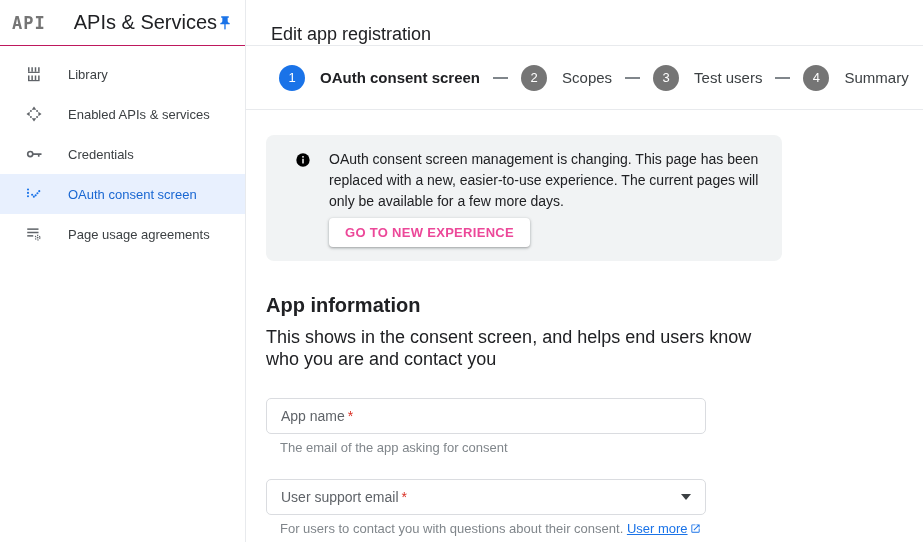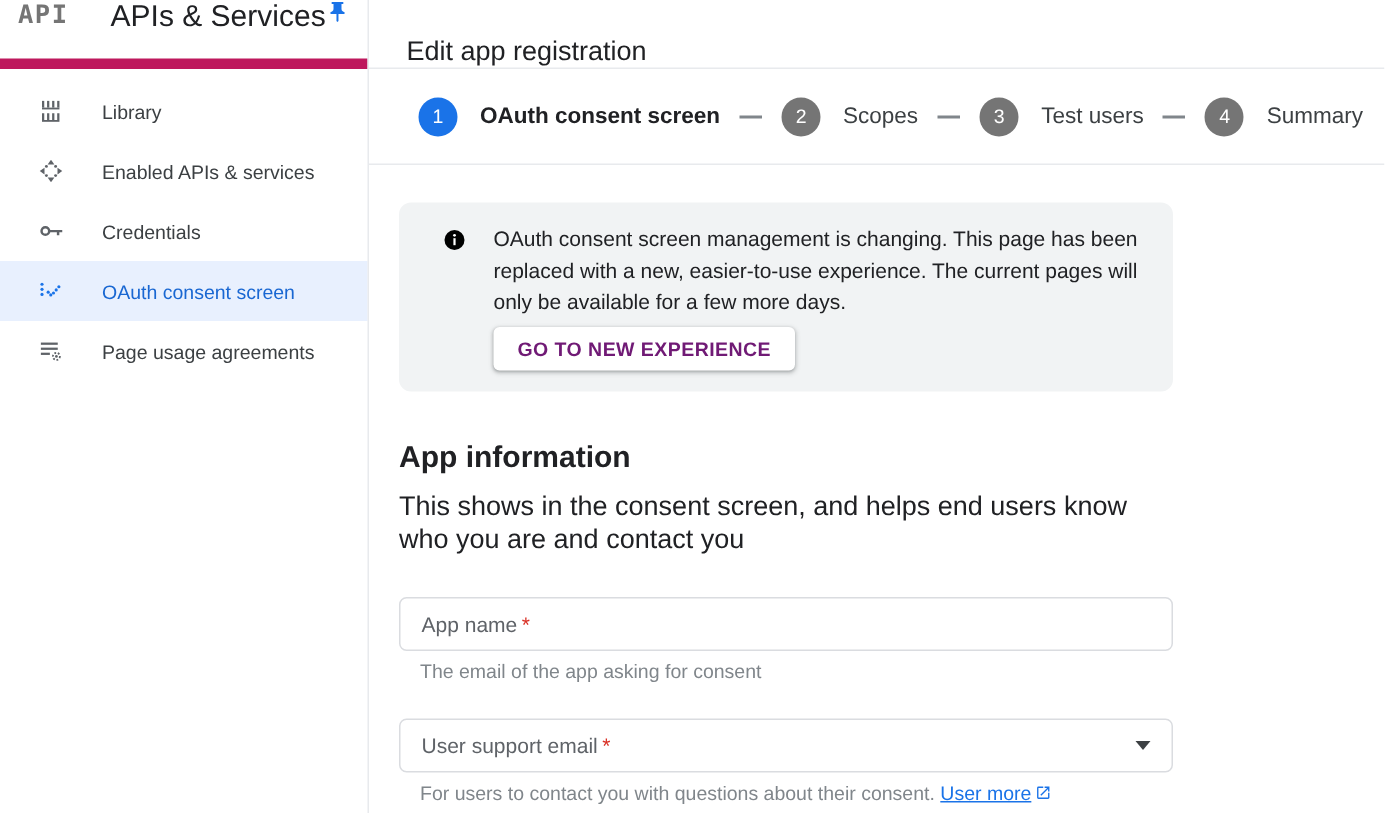--- a/index.html
+++ b/index.html
@@ -2,22 +2,22 @@
 <html><head>
 <meta charset="utf-8">
 <style>
   * { margin:0; padding:0; box-sizing:border-box; }
   html,body { width:923px; height:542px; overflow:hidden; background:#fff;
     font-family:"Liberation Sans","DejaVu Sans",sans-serif; color:#202124; }
   .app { display:flex; width:923px; height:542px; }
 
   
   .sidebar { width:245px; flex-shrink:0; }
-  .sidebar-header { height:46px; display:flex; 
-    padding:0 16px 0 12px; border-bottom:7px solid #be185d; }
+  .sidebar-header { height:46px; display:flex; align-items:center;
+    padding:0 16px 0 12px; border-bottom:1px solid #be185d; }
   .logo { font-family:"DejaVu Sans Mono","Liberation Mono",monospace;
     font-weight:bold; font-size:17px; color:#757575; letter-spacing:1px; }
   .sidebar-title { font-size:20px; margin-left:28px; color:#202124; white-space:nowrap; }
   .pin-btn { margin-left:auto; display:flex; cursor:pointer; background:none; border:none; }
   .nav { padding-top:8px; }
   .nav-item { display:flex; align-items:center; height:40px; padding-left:25px;
     font-size:13px; color:#3c4043; cursor:pointer; }
   .nav-icon { width:18px; height:18px; margin-right:25px; display:flex; flex-shrink:0; }
   .nav-item.active { background:#e8f0fe; color:#1967d2; }
 
@@ -37,32 +37,32 @@
   .step.active .step-label { font-weight:bold; color:#202124; }
   .step-connector { width:15px; border-top:2px solid #80868b; margin:0 13px; }
 
   .content { padding:25px 0 0 20px; }
   .content-inner { width:516px; }
 
   .banner { background:#f1f3f4; border-radius:8px; padding:14px 16px 14px 16px; display:flex; }
   .banner-icon { width:16px; height:16px; margin:3px 18px 0 13px; flex-shrink:0; }
   .banner-body { flex:1; }
   .banner-text { font-size:14px; line-height:21px; color:#202124; max-width:450px; }
-  .banner-button { margin-top:6px; display:inline-block; background:#fff; color:#701a75;
+  .banner-button { margin-top:6px; display:inline-block; background:#fff; color:#ec4899;
     font-weight:bold; font-size:13px; letter-spacing:0.3px; padding:7px 16px;
     border:none; border-radius:4px; cursor:pointer;
     box-shadow:0 1px 2px rgba(60,64,67,.3), 0 1px 3px 1px rgba(60,64,67,.15);
     font-family:"Liberation Sans","DejaVu Sans",sans-serif; }
 
   .section-title { font-size:20px; font-weight:bold; color:#202124; margin-top:33px; }
   .section-subtitle { font-size:18px; line-height:22px; color:#202124;
     margin-top:9px; max-width:510px; }
 
   .field-group { margin-top:28px; }
-  .field-box { width:516px; height:36px; border:1px solid #dadce0; border-radius:5px;
+  .field-box { width:440px; height:36px; border:1px solid #dadce0; border-radius:5px;
     background:#fff; display:flex; align-items:center; padding:0 14px; cursor:text; }
   .field-box.select { cursor:pointer; }
   .field-label { font-size:14px; color:#5f6368; }
   .required { color:#d93025; margin-left:3px; }
   .caret { margin-left:auto; width:0; height:0; border-left:5px solid transparent;
     border-right:5px solid transparent; border-top:6px solid #3c4043; }
   .helper { font-size:13px; color:#80868b; margin:6px 0 0 14px; }
   .helper-2 { margin-top:24px; }
   .learn-more { color:#1a73e8; text-decoration:underline; cursor:pointer; }
   .ext-icon { vertical-align:-1px; margin-left:2px; }

